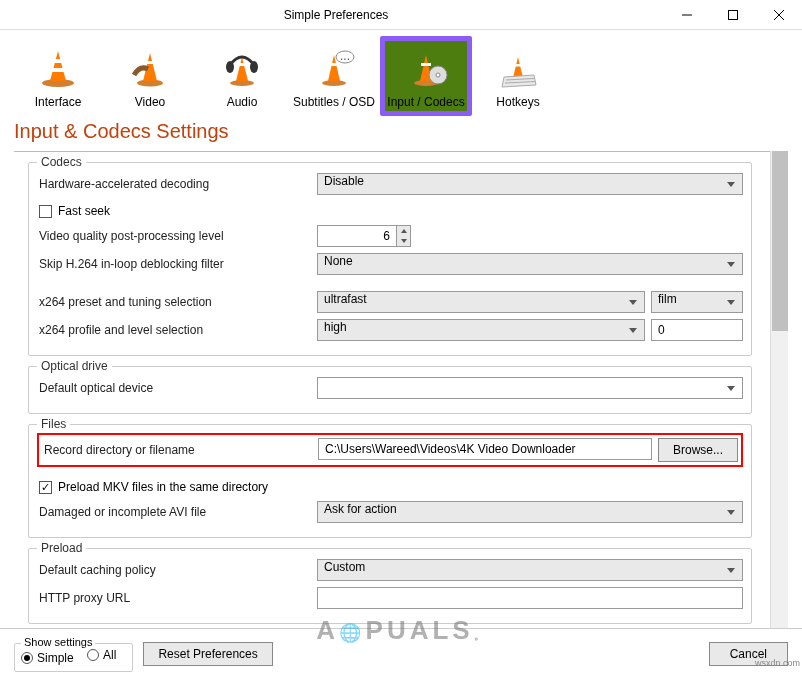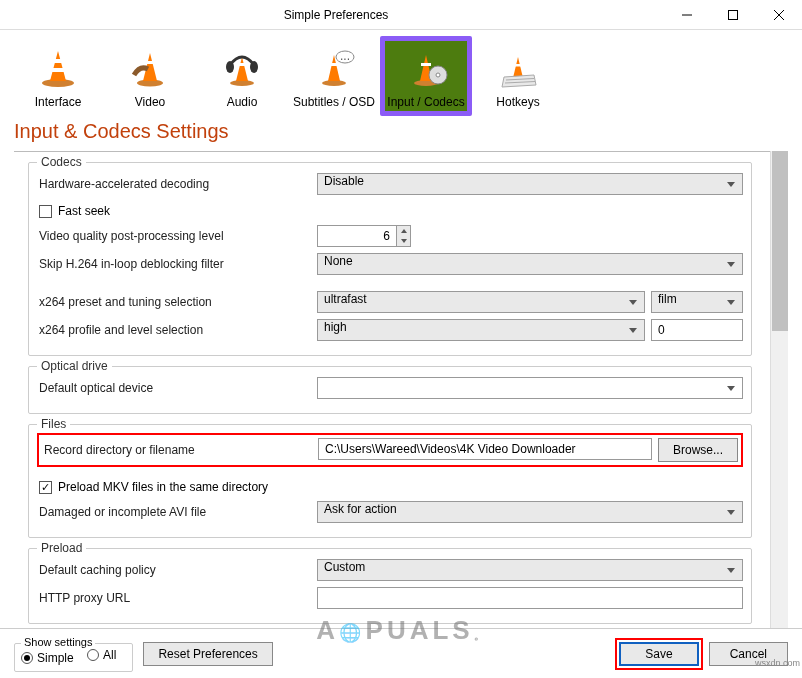--- a/index.html
+++ b/index.html
@@ -330,24 +330,19 @@
       </label>
     <label class="radio">
         <span class="radio-dot"></span>
         <span>All</span>
       </label>
   </div>
   <div class="button">
       <span>Reset Preferences</span>
     </div>
   <div class="bottom-spacer"></div>
-  <div class="hl-red" style="padding:2px; margin-right:6px;">
-    <div class="button primary" style="padding:0 24px">
-        <span>Save</span>
-      </div>
-  </div>
   <div class="button" style="padding:0 20px">
       <span>Cancel</span>
     </div>
 </div>
 
 <div class="watermark">A<span style="font-size:18px;">🌐</span>PUALS<span style="letter-spacing:0">。</span></div>
 <div class="corner">wsxdn.com</div>
 
 </body></html>

